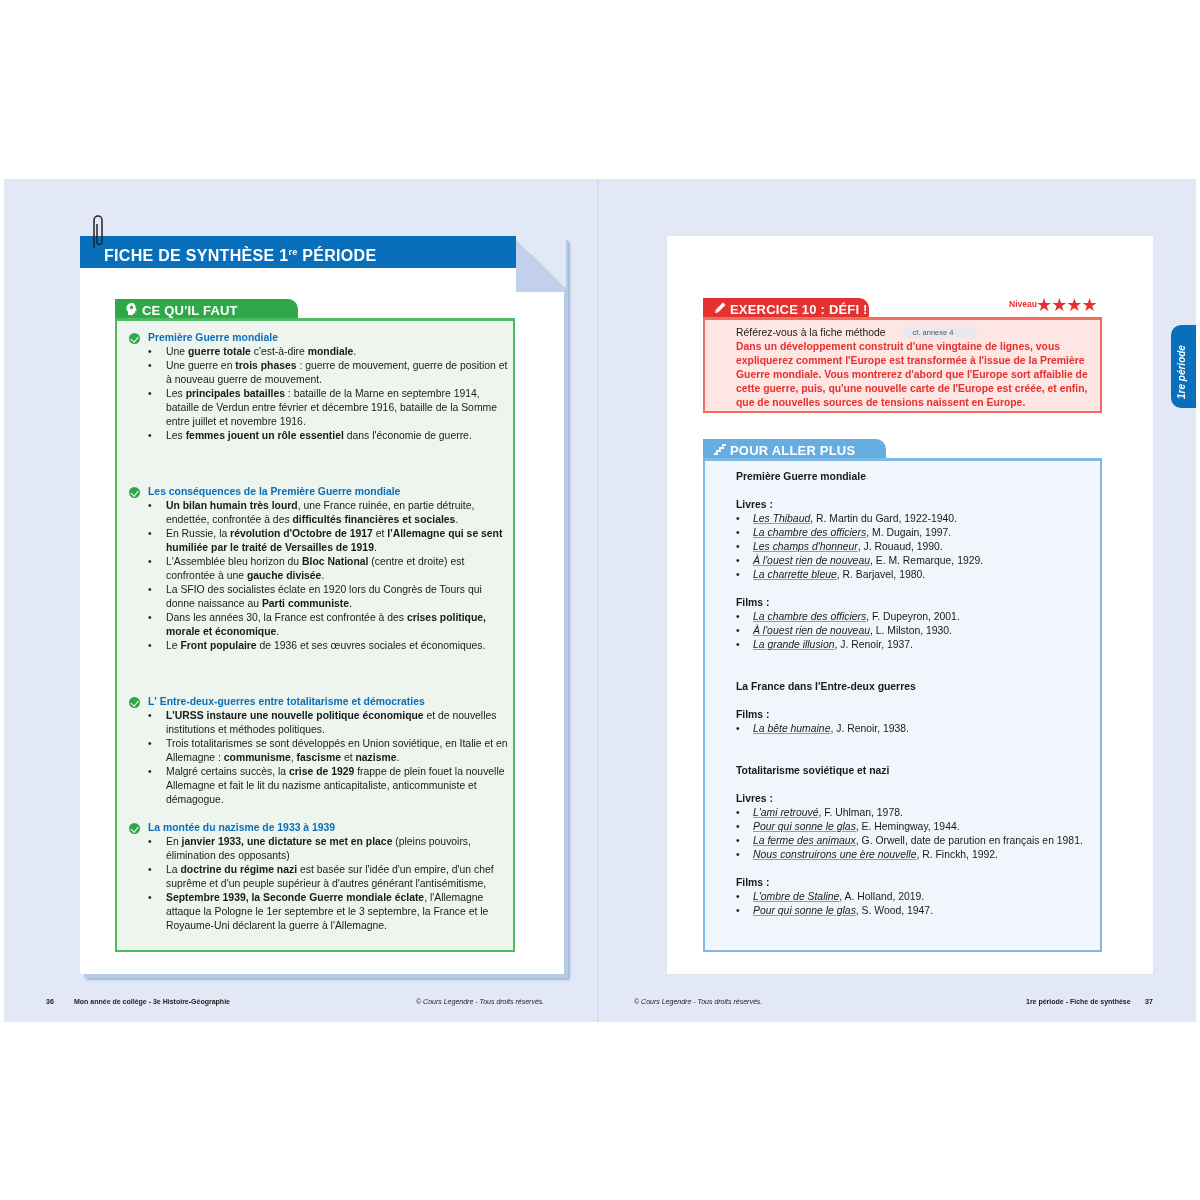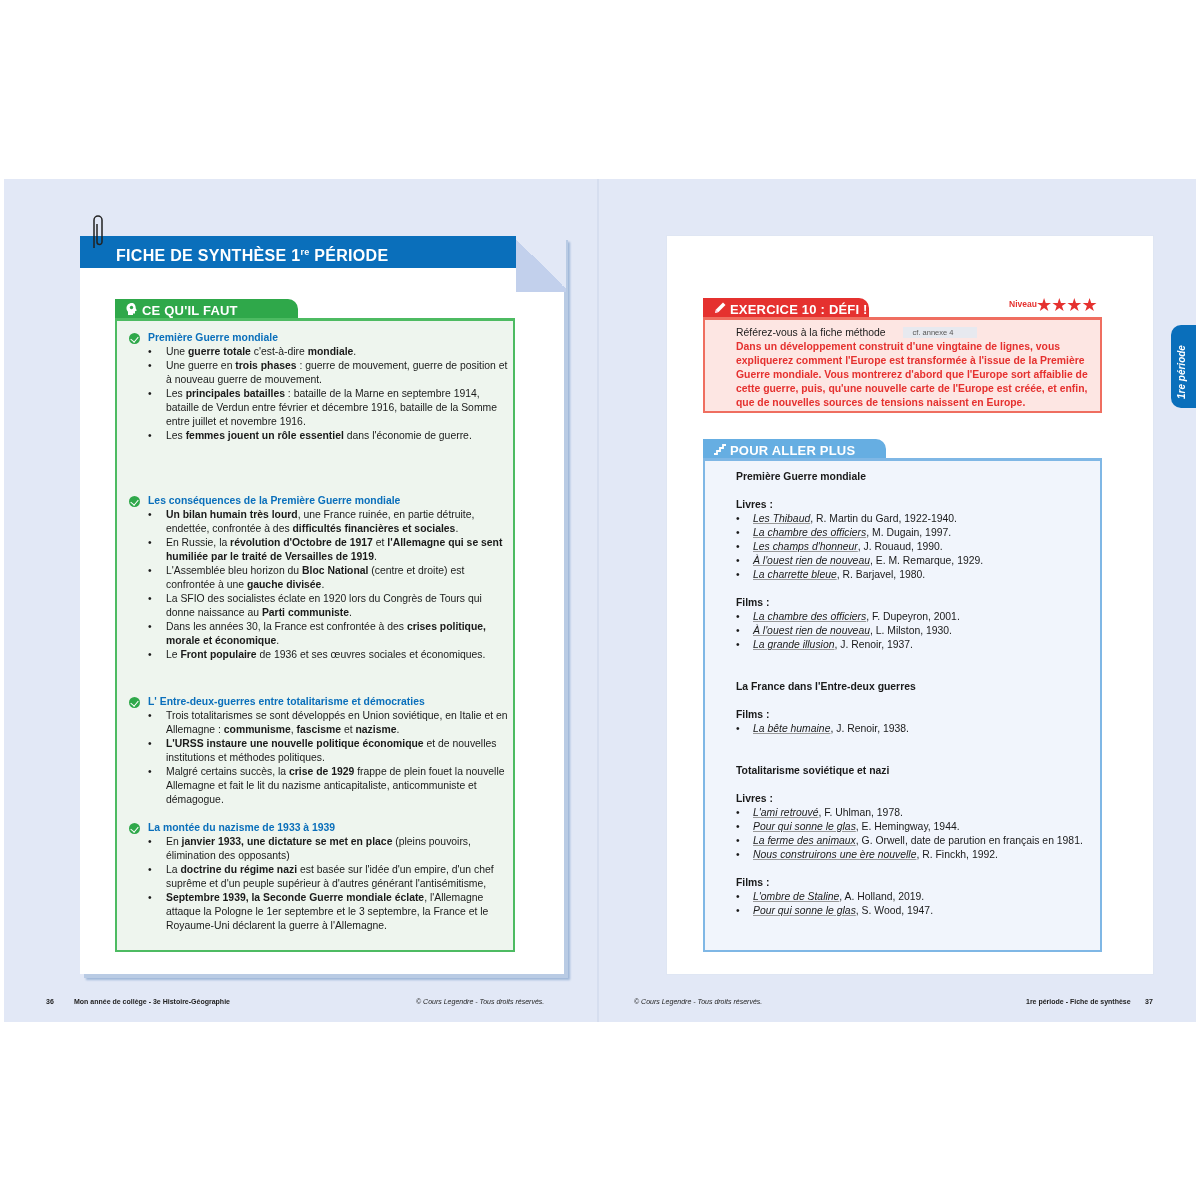--- a/index.html
+++ b/index.html
@@ -8,21 +8,21 @@
 
   .spread { position: absolute; left: 4px; top: 179px; width: 1192px; height: 843px; background: #e2e8f6; }
   .gutter { position: absolute; left: 597px; top: 179px; width: 2px; height: 843px; background: #d6deef; }
 
   
   .sheet-left { position: absolute; left: 80px; top: 236px; width: 484px; height: 738px; background: #ffffff;
     box-shadow: 4px 4px 0 #b9cbe4, 6px 6px 2px #9fb7d8; }
   .sheet-left .fold { position: absolute; right: -2px; top: 0; width: 50px; height: 56px;
     background: linear-gradient(225deg, #e2e8f6 0 50%, #c2d0ec 50% 100%); }
   .title-bar { position: absolute; left: 80px; top: 236px; width: 436px; height: 32px; background: #0a6fbb;
-    color: #fff; font-weight: bold; font-size: 16px; letter-spacing: 0.3px; padding: 11px 0 0 36px; }
+    color: #fff; font-weight: bold; font-size: 16px; letter-spacing: 0.3px; padding: 11px 0 0 24px; }
   .title-bar sup { font-size: 9px; }
   .paperclip { position: absolute; left: 89px; top: 214px; width: 16px; height: 38px; }
 
   .tab { position: absolute; height: 20px; color: #fff; font-weight: bold; font-size: 13px;
     padding: 4px 0 0 27px; border-top-right-radius: 10px; letter-spacing: 0.2px; }
   .tab .tab-icon { position: absolute; left: 10px; top: 3px; width: 14px; height: 14px; }
 
   .tab-green { left: 115px; top: 299px; width: 183px; background: #2fa84a; }
   .box-green { position: absolute; left: 115px; top: 318px; width: 400px; height: 634px; background: #eef5ee;
     border: 2px solid #4dbb62; border-top-width: 3px; }
@@ -90,33 +90,33 @@
 <div class="box-green"></div>
 
 <div id="left-sections">
     <div class="sec" style="top: 331px;">
       <div class="sec-title"><span class="check"></span>Première Guerre mondiale</div>
       <div class="bul"><span>Une </span><b>guerre totale</b><span> c'est-à-dire </span><b>mondiale</b><span>.</span></div>
       <div class="bul"><span>Une guerre en </span><b>trois phases</b><span> : guerre de mouvement, guerre de position et à nouveau guerre de mouvement.</span></div>
       <div class="bul"><span>Les </span><b>principales batailles</b><span> : bataille de la Marne en septembre 1914, bataille de Verdun entre février et décembre 1916, bataille de la Somme entre juillet et novembre 1916.</span></div>
       <div class="bul"><span>Les </span><b>femmes jouent un rôle essentiel</b><span> dans l'économie de guerre.</span></div>
     </div>
-    <div class="sec" style="top: 485px; margin-top: 9px;">
+    <div class="sec" style="top: 485px;">
       <div class="sec-title"><span class="check"></span>Les conséquences de la Première Guerre mondiale</div>
       <div class="bul"><b>Un bilan humain très lourd</b><span>, une France ruinée, en partie détruite, endettée, confrontée à des </span><b>difficultés financières et sociales</b><span>.</span></div>
       <div class="bul"><span>En Russie, la </span><b>révolution d'Octobre de 1917</b><span> et </span><b>l'Allemagne qui se sent humiliée par le traité de Versailles de 1919</b><span>.</span></div>
       <div class="bul"><span>L'Assemblée bleu horizon du </span><b>Bloc National</b><span> (centre et droite) est confrontée à une </span><b>gauche divisée</b><span>.</span></div>
       <div class="bul"><span>La SFIO des socialistes éclate en 1920 lors du Congrès de Tours qui donne naissance au </span><b>Parti communiste</b><span>.</span></div>
       <div class="bul"><span>Dans les années 30, la France est confrontée à des </span><b>crises politique, morale et économique</b><span>.</span></div>
       <div class="bul"><span>Le </span><b>Front populaire</b><span> de 1936 et ses œuvres sociales et économiques.</span></div>
     </div>
     <div class="sec" style="top: 695px;">
       <div class="sec-title"><span class="check"></span>L' Entre-deux-guerres entre totalitarisme et démocraties</div>
+      <div class="bul"><b>L'URSS instaure une nouvelle politique économique</b><span> et de nouvelles institutions et méthodes politiques.</span></div>
       <div class="bul"><span>Trois totalitarismes se sont développés en Union soviétique, en Italie et en Allemagne : </span><b>communisme</b><span>, </span><b>fascisme</b><span> et </span><b>nazisme</b><span>.</span></div>
-      <div class="bul"><b>L'URSS instaure une nouvelle politique économique</b><span> et de nouvelles institutions et méthodes politiques.</span></div>
       <div class="bul"><span>Malgré certains succès, la </span><b>crise de 1929</b><span> frappe de plein fouet la nouvelle Allemagne et fait le lit du nazisme anticapitaliste, anticommuniste et démagogue.</span></div>
     </div>
     <div class="sec" style="top: 821px;">
       <div class="sec-title"><span class="check"></span>La montée du nazisme de 1933 à 1939</div>
       <div class="bul"><span>En </span><b>janvier 1933, une dictature se met en place</b><span> (pleins pouvoirs, élimination des opposants)</span></div>
       <div class="bul"><span>La </span><b>doctrine du régime nazi</b><span> est basée sur l'idée d'un empire, d'un chef suprême et d'un peuple supérieur à d'autres générant l'antisémitisme,</span></div>
       <div class="bul"><b>Septembre 1939, la Seconde Guerre mondiale éclate</b><span>, l'Allemagne attaque la Pologne le 1er septembre et le 3 septembre, la France et le Royaume-Uni déclarent la guerre à l'Allemagne.</span></div>
     </div>
   </div>
 

